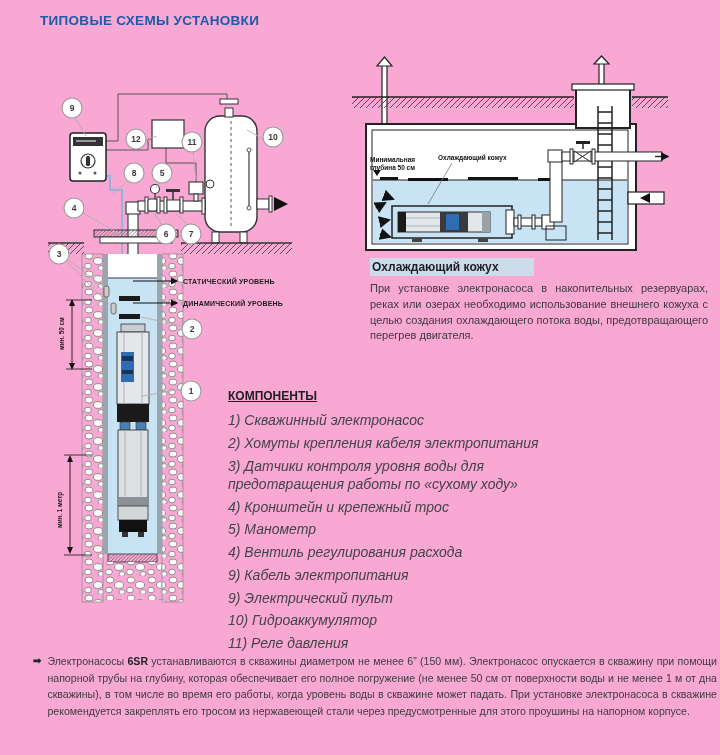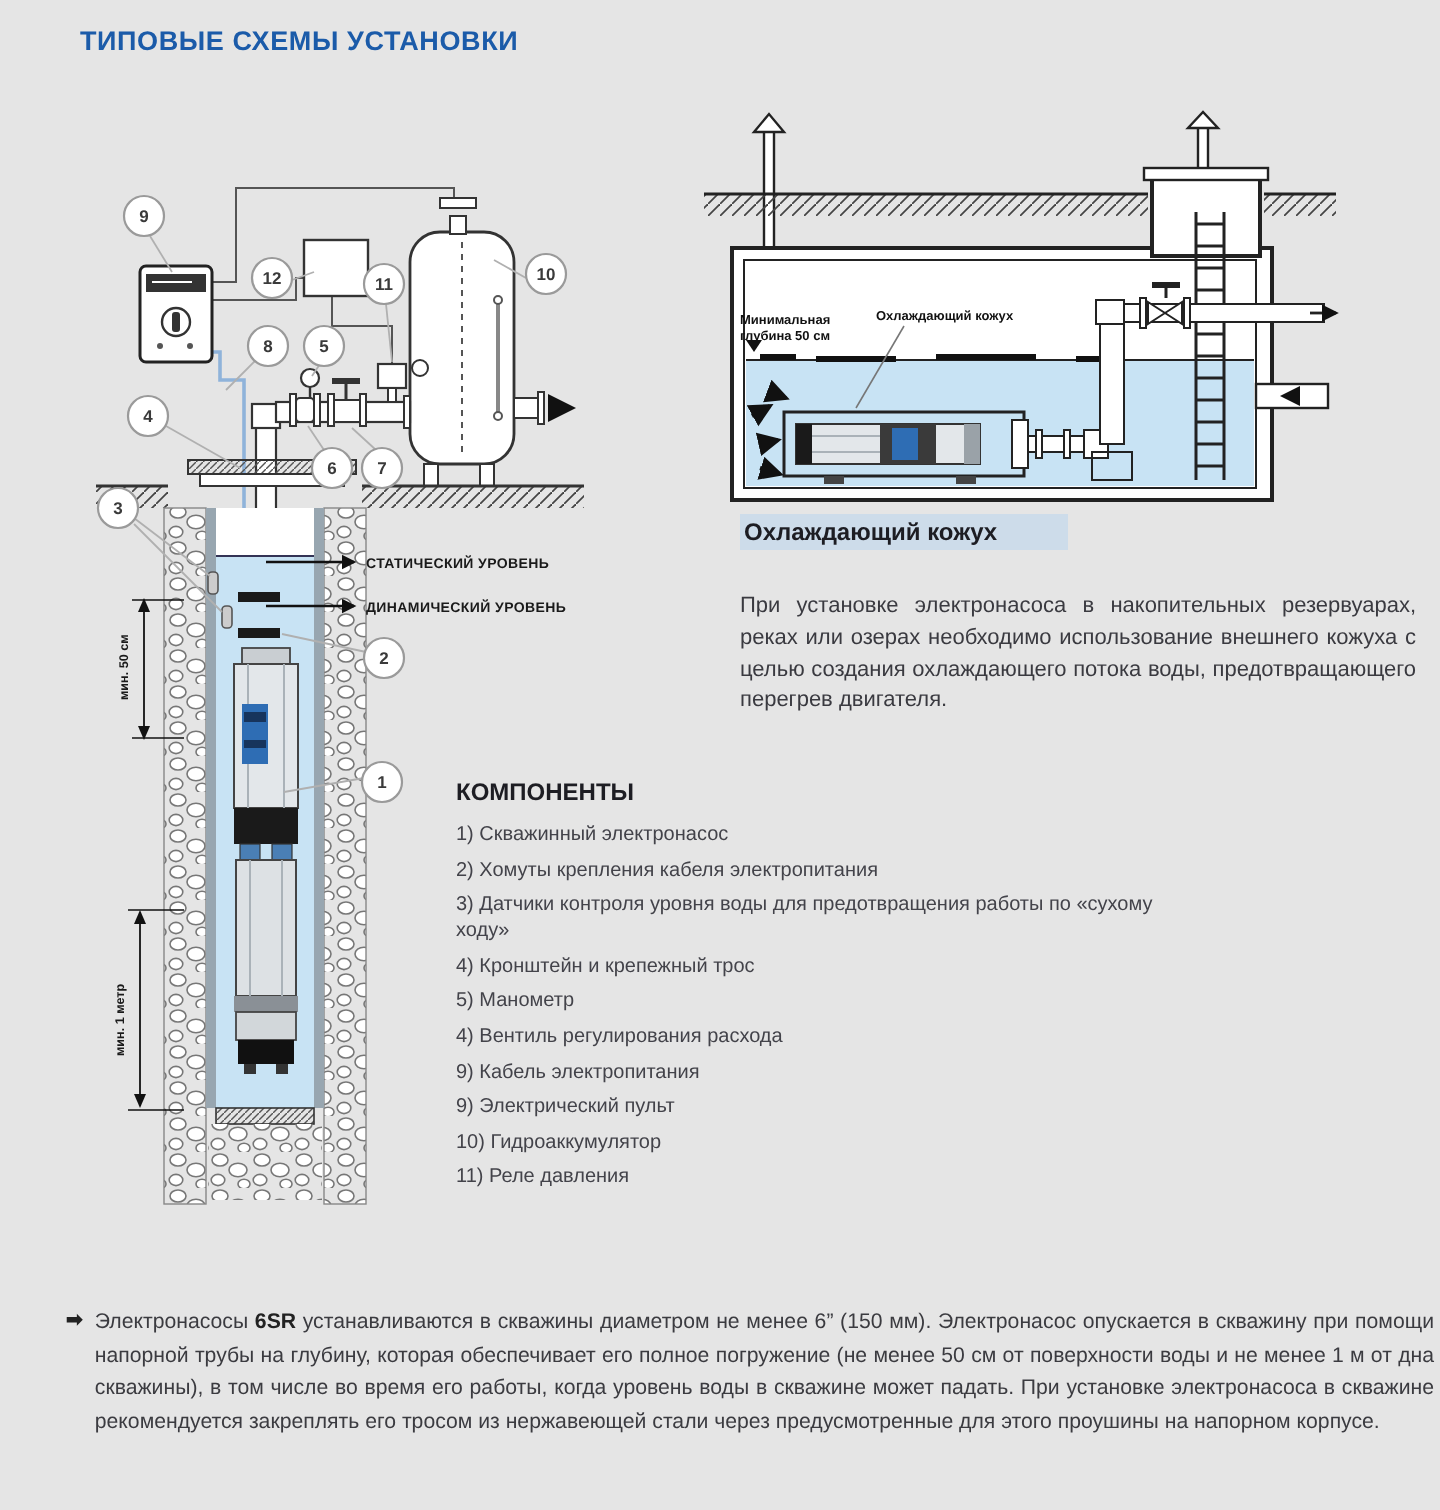--- a/index.html
+++ b/index.html
@@ -1,34 +1,34 @@
 <!DOCTYPE html>
 <html><head>
 <meta charset="utf-8">
 <style>
   html,body{margin:0;padding:0;background:#fff;}
-  .page{position:relative;width:720px;height:755px;background:#e5e5e5;overflow:hidden;
+  .page{position:relative;width:720px;height:755px;background:#f9a8d4;overflow:hidden;
         font-family:"Liberation Sans",sans-serif;}
   .page-title{position:absolute;left:40px;top:13px;font-size:13.5px;font-weight:bold;
         color:#1b5ba9;letter-spacing:.3px;}
   svg{position:absolute;}
   svg text{font-family:"Liberation Sans",sans-serif;}
   .lvl-label{font-size:7px;font-weight:bold;fill:#1a1a1a;letter-spacing:.2px;}
   .dim-label{font-size:6.3px;font-weight:bold;fill:#1a1a1a;}
   .tank-label{font-size:6.5px;font-weight:bold;fill:#111;}
   .co circle{fill:#fff;stroke:#9a9a9a;stroke-width:1.1;}
   .co text{font-weight:bold;font-size:8.5px;fill:#3a3a3a;text-anchor:middle;}
   .co line{stroke:#b0b0b0;stroke-width:.9;}
   .cooling{position:absolute;left:370px;top:257px;width:338px;}
   .cool-head{display:inline-block;background:#cddcea;color:#1d1d23;font-weight:bold;
         font-size:12px;padding:2px 6px 2px 2px;min-width:156px;}
-  .cool-body{margin-top:21px;font-size:11px;line-height:1.44;color:#3a3a40;text-align:justify;}
+  .cool-body{margin-top:5px;font-size:11px;line-height:1.44;color:#3a3a40;text-align:justify;}
   .components{position:absolute;left:228px;top:389px;width:352px;}
-  .comp-head{font-weight:bold;font-size:12px;color:#1d1d23;margin-bottom:8px;}
-  .comp-item{font-size:10px;color:#43434a;line-height:1.3;margin-bottom:4.6px;}
+  .comp-head{font-weight:bold;font-size:12px;color:#1d1d23;margin-bottom:8px;text-decoration:underline;}
+  .comp-item{font-size:14px;color:#43434a;line-height:1.3;margin-bottom:4.6px;font-style:italic;}
   .footnote{position:absolute;left:33px;top:653px;width:684px;display:flex;gap:6px;}
   .fn-marker{flex:none;font-size:10px;font-weight:bold;color:#222;line-height:1.6;}
   .fn-text{font-size:10.6px;color:#3b3b40;line-height:1.58;text-align:justify;}
   .fn-text b{color:#222;}
 </style>
 </head>
 <body>
 
 <div class="page">
 

